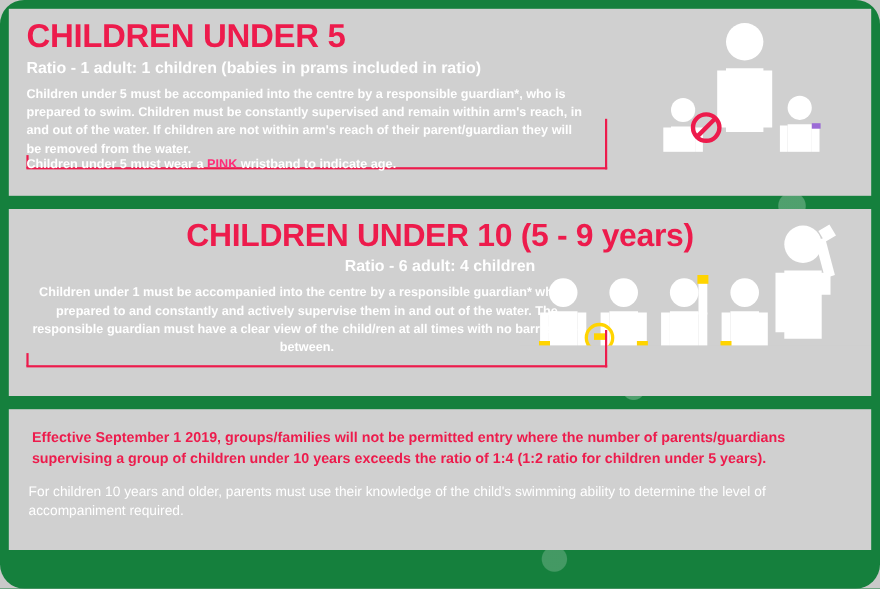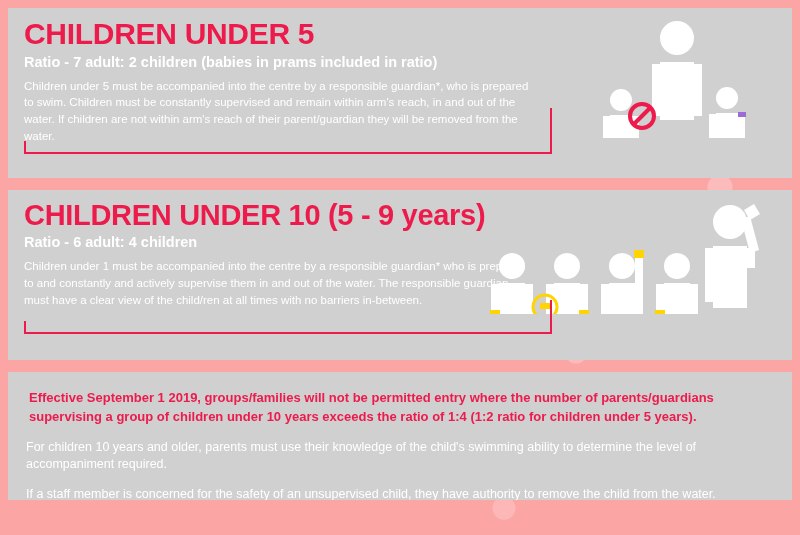--- a/index.html
+++ b/index.html
@@ -10,21 +10,22 @@
     width: 800px;
     height: 535px;
     background: #c9c9c9;
     font-family: "Liberation Sans", sans-serif;
     overflow: hidden;
     position: relative;
   }
   .poster {
     position: absolute;
     inset: 0;
-    background: #fca5a5;
+    background: #15803d;
+    border-radius: 22px;
   }
   
   .bg-pattern {
     position: absolute;
     inset: 0;
     background-image:
       radial-gradient(circle at 8% 12%, rgba(255,255,255,.35) 0 9px, transparent 10px),
       radial-gradient(circle at 27% 48%, rgba(255,255,255,.25) 0 11px, transparent 12px),
       radial-gradient(circle at 52% 22%, rgba(255,255,255,.22) 0 8px, transparent 9px),
       radial-gradient(circle at 72% 66%, rgba(255,255,255,.25) 0 10px, transparent 11px),
@@ -35,21 +36,21 @@
     pointer-events: none;
   }
   .panel {
     position: absolute;
     left: 8px;
     right: 8px;
     background: #d0d0d0;
     overflow: hidden;
   }
   .panel-1 { top: 8px;   height: 170px; }
-  .panel-2 { top: 190px; height: 170px; }
+  .panel-2 { top: 190px; height: 170px; text-align: center; }
   .panel-3 { top: 372px; height: 128px; }
   .panel-4 { top: 504px; height: 24px; }
 
   .pad { padding: 10px 16px 0 16px; position: relative; z-index: 3; }
 
   h1 {
     margin: 0;
     color: #ed1b4c;
     font-size: 30px;
     font-weight: bold;
@@ -62,20 +63,21 @@
     font-size: 14.5px;
     font-weight: bold;
     color: #ffffff;
   }
   .body-text {
     margin: 8px 0 0 0;
     font-size: 11.5px;
     line-height: 1.45;
     color: #ffffff;
     max-width: 510px;
+    font-weight: bold;
   }
   .band {
     position: absolute;
     left: 16px;
     bottom: 22px;
     font-size: 11.5px;
     font-weight: bold;
     color: #ffffff;
     z-index: 4;
   }
@@ -177,30 +179,33 @@
           <circle cx="150" cy="108" r="12" fill="none" stroke="#ed1b4c" stroke-width="4"></circle>
           <line x1="142" y1="116" x2="158" y2="100" stroke="#ed1b4c" stroke-width="4"></line>
         </g>
 
         <rect x="100" y="130" width="200" height="16" fill="#d0d0d0"></rect>
       </svg>
     </div>
 
     <div class="pad">
       <h1>CHILDREN UNDER 5</h1>
-      <p class="ratio">Ratio - 7 adult: 2 children (babies in prams included in ratio)</p>
+      <p class="ratio">Ratio - 1 adult: 1 children (babies in prams included in ratio)</p>
       <p class="body-text">Children under 5 must be accompanied into the centre by a responsible guardian*, who is prepared to swim. Children must be constantly supervised and remain within arm's reach, in and out of the water.  If children are not within arm's reach of their parent/guardian they will be removed from the water.</p>
     </div>
 
     <div class="leader" style="left:16px; top:0; width:560px; height:170px;">
       <div class="cap" style="left:0px; top:133px;"></div>
       <div class="h" style="left:0px; top:144px; width:528px;"></div>
       <div class="v" style="left:526px; top:100px; height:46px;"></div>
     </div>
 
+    <div class="band">
+      <span>Children under 5 must wear a </span><span class="pinkword">PINK</span><span> wristband to indicate age.</span>
+    </div>
   </div>
 
   <div class="panel panel-2">
 
     <div class="figs" style="width:320px;">
       <svg width="320" height="170" viewBox="0 0 320 170">
 
         <g fill="#ffffff">
           <circle cx="258" cy="32" r="17"></circle>
           <path d="M241 56 h34 v62 h-34 z"></path>
@@ -262,17 +267,16 @@
       <div class="h" style="left:0px; top:142px; width:528px;"></div>
       <div class="v" style="left:526px; top:110px; height:34px;"></div>
     </div>
 
   </div>
 
   <div class="panel panel-3">
     <div class="p3">
       <p class="red">Effective September 1 2019, groups/families will not be permitted entry where the number of parents/guardians supervising a group of children under 10 years exceeds the ratio of 1:4 (1:2 ratio for children under 5 years).</p>
       <p class="white">For children 10 years and older, parents must use their knowledge of the child's swimming ability to determine the level of accompaniment required.</p>
-      <p class="white">If a staff member is concerned for the safety of an unsupervised child, they have authority to remove the child from the water.</p>
     </div>
   </div>
 
 </div>
 
 </body></html>

